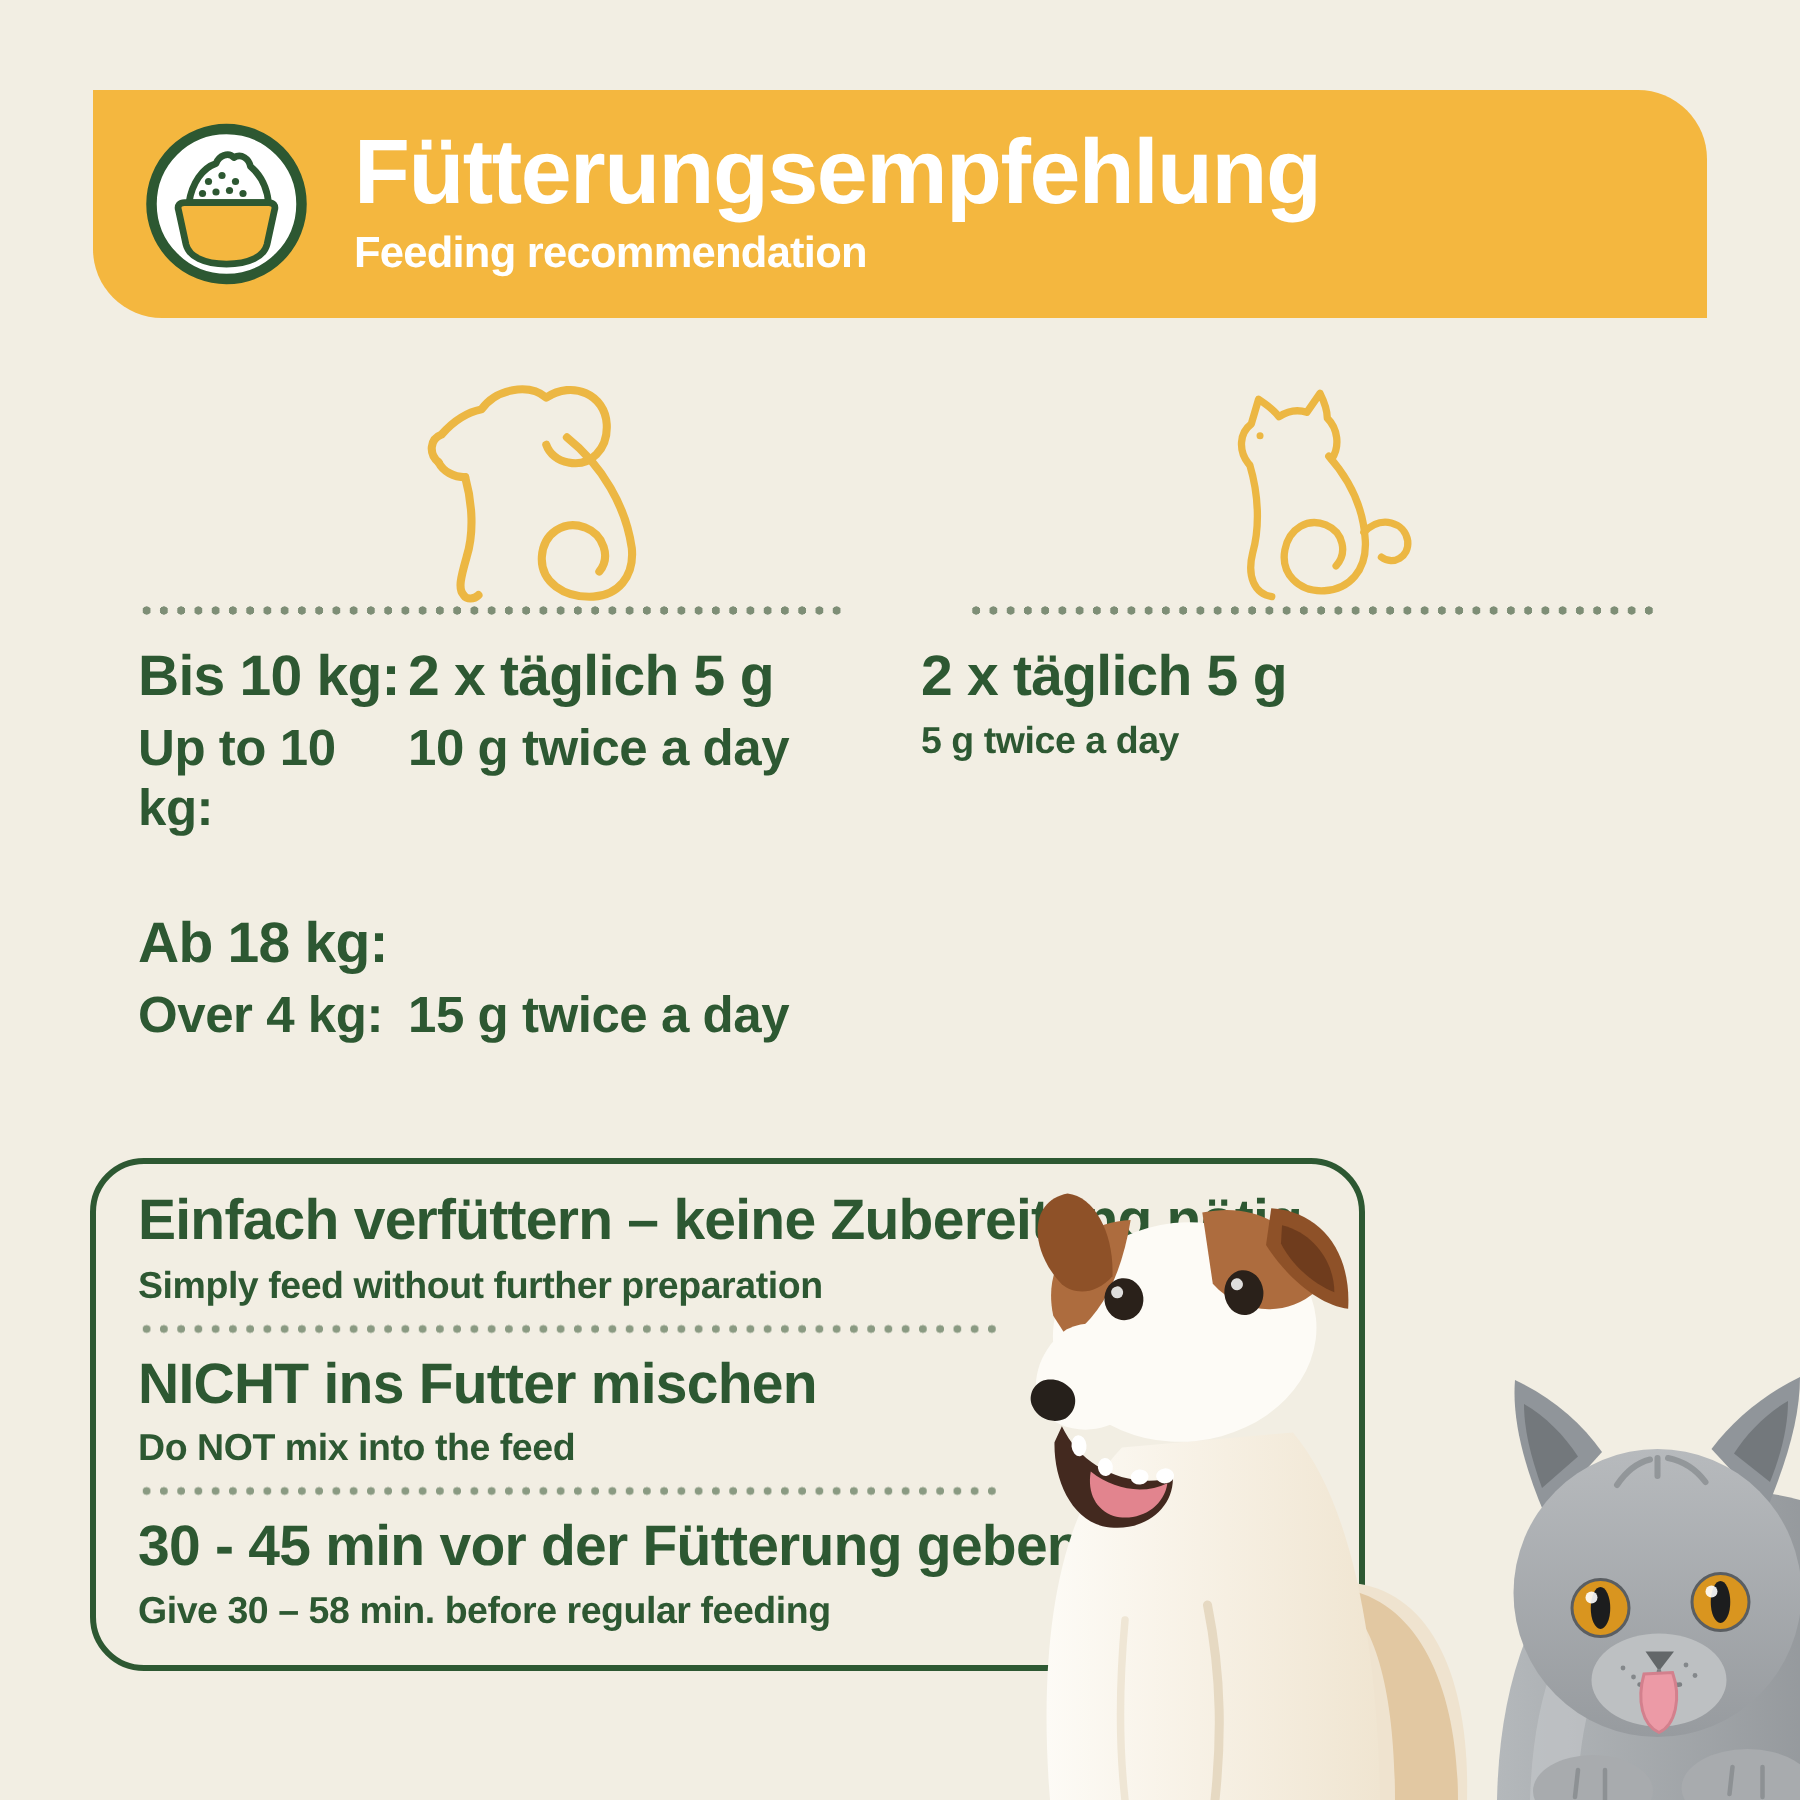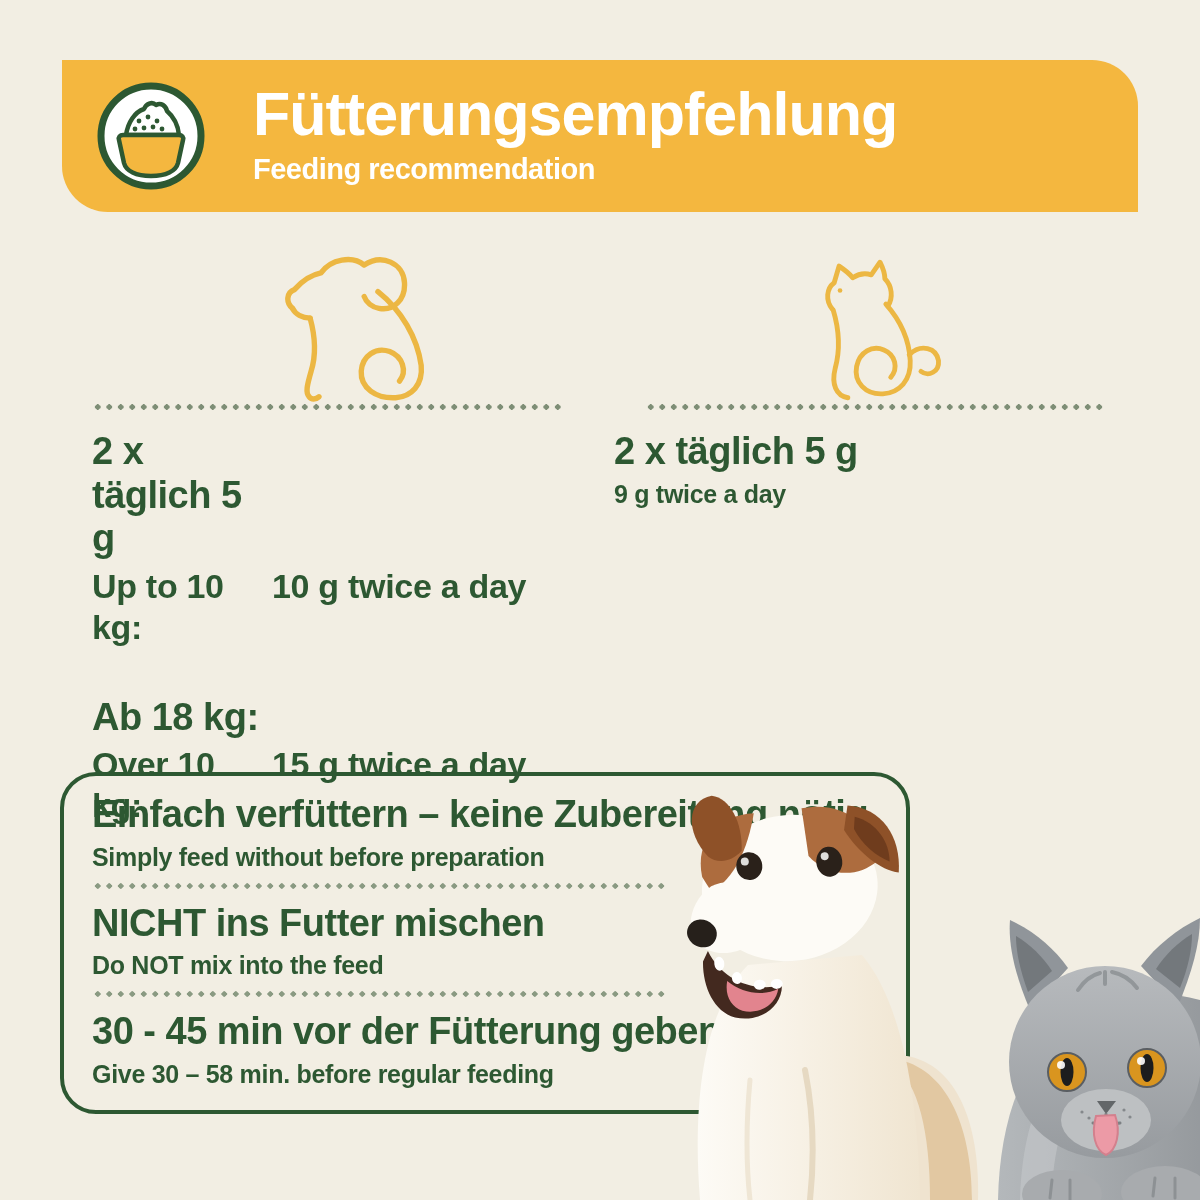--- a/index.html
+++ b/index.html
@@ -8,21 +8,21 @@
     background:#f2eee3;
     font-family:"Liberation Sans", sans-serif;
     color:#2d5832;
   }
   
   .banner{
     position:absolute;left:62px;top:60px;width:1076px;height:152px;
     background:#f4b73f;border-radius:0 46px 0 46px;
   }
   .banner-icon{position:absolute;left:32px;top:19px;width:114px;height:114px;}
-  .banner-text{position:absolute;left:191px;top:22px;color:#ffffff;}
+  .banner-text{position:absolute;left:174px;top:22px;color:#ffffff;}
   .banner-title{font-size:61px;font-weight:bold;letter-spacing:-1px;line-height:1.05;}
   .banner-sub{font-size:29px;font-weight:bold;letter-spacing:-0.5px;margin-top:7px;}
 
   
   .pet-icon{position:absolute;}
   .dog-line{left:260px;top:246px;width:172px;height:160px;}
   .cat-line{left:802px;top:252px;width:156px;height:154px;}
 
   .dotline{
     position:absolute;height:6px;
@@ -96,43 +96,44 @@
   <path d="M32,58 C38,78 39,100 34,118 C30,134 35,146 47,148"></path>
   <path d="M86,52 C102,70 110,90 111,110 C112,130 100,143 83,144 C65,145 53,132 56,116 C59,101 72,94 84,99 C96,104 99,118 91,127"></path>
   <path d="M110,104 C122,92 138,97 140,110 C141,121 130,127 122,121"></path>
 </svg>
 
 <div class="dotline dot-left"></div>
 <div class="dotline dot-right"></div>
 
 <div class="col-left">
   <div class="row-de">
+    <span>Bis 10 kg:</span>
     <span>2 x täglich 5 g</span>
   </div>
   <div class="row-en">
     <span>Up to 10 kg:</span>
     <span>10 g twice a day</span>
   </div>
   <div class="row-de gap">
     <span>Ab 18 kg:</span>
   </div>
   <div class="row-en">
-    <span>Over 10 kg:</span>
+    <span>Over 4 kg:</span>
     <span>15 g twice a day</span>
   </div>
 </div>
 
 <div class="col-right">
   <div class="de-big">2 x täglich 5 g</div>
-  <div class="en-small">9 g twice a day</div>
+  <div class="en-small">5 g twice a day</div>
 </div>
 
 <div class="info-box">
   <div class="info-de">Einfach verfüttern – keine Zubereitung nötig</div>
-  <div class="info-en">Simply feed without before preparation</div>
+  <div class="info-en">Simply feed without further preparation</div>
   <div class="info-sep"></div>
   <div class="info-de">NICHT ins Futter mischen</div>
   <div class="info-en">Do NOT mix into the feed</div>
   <div class="info-sep"></div>
   <div class="info-de">30 - 45 min vor der Fütterung geben</div>
   <div class="info-en">Give 30 – 58 min. before regular feeding</div>
 </div>
 
 <svg class="photo-svg" viewBox="0 0 600 440">
   <defs>

